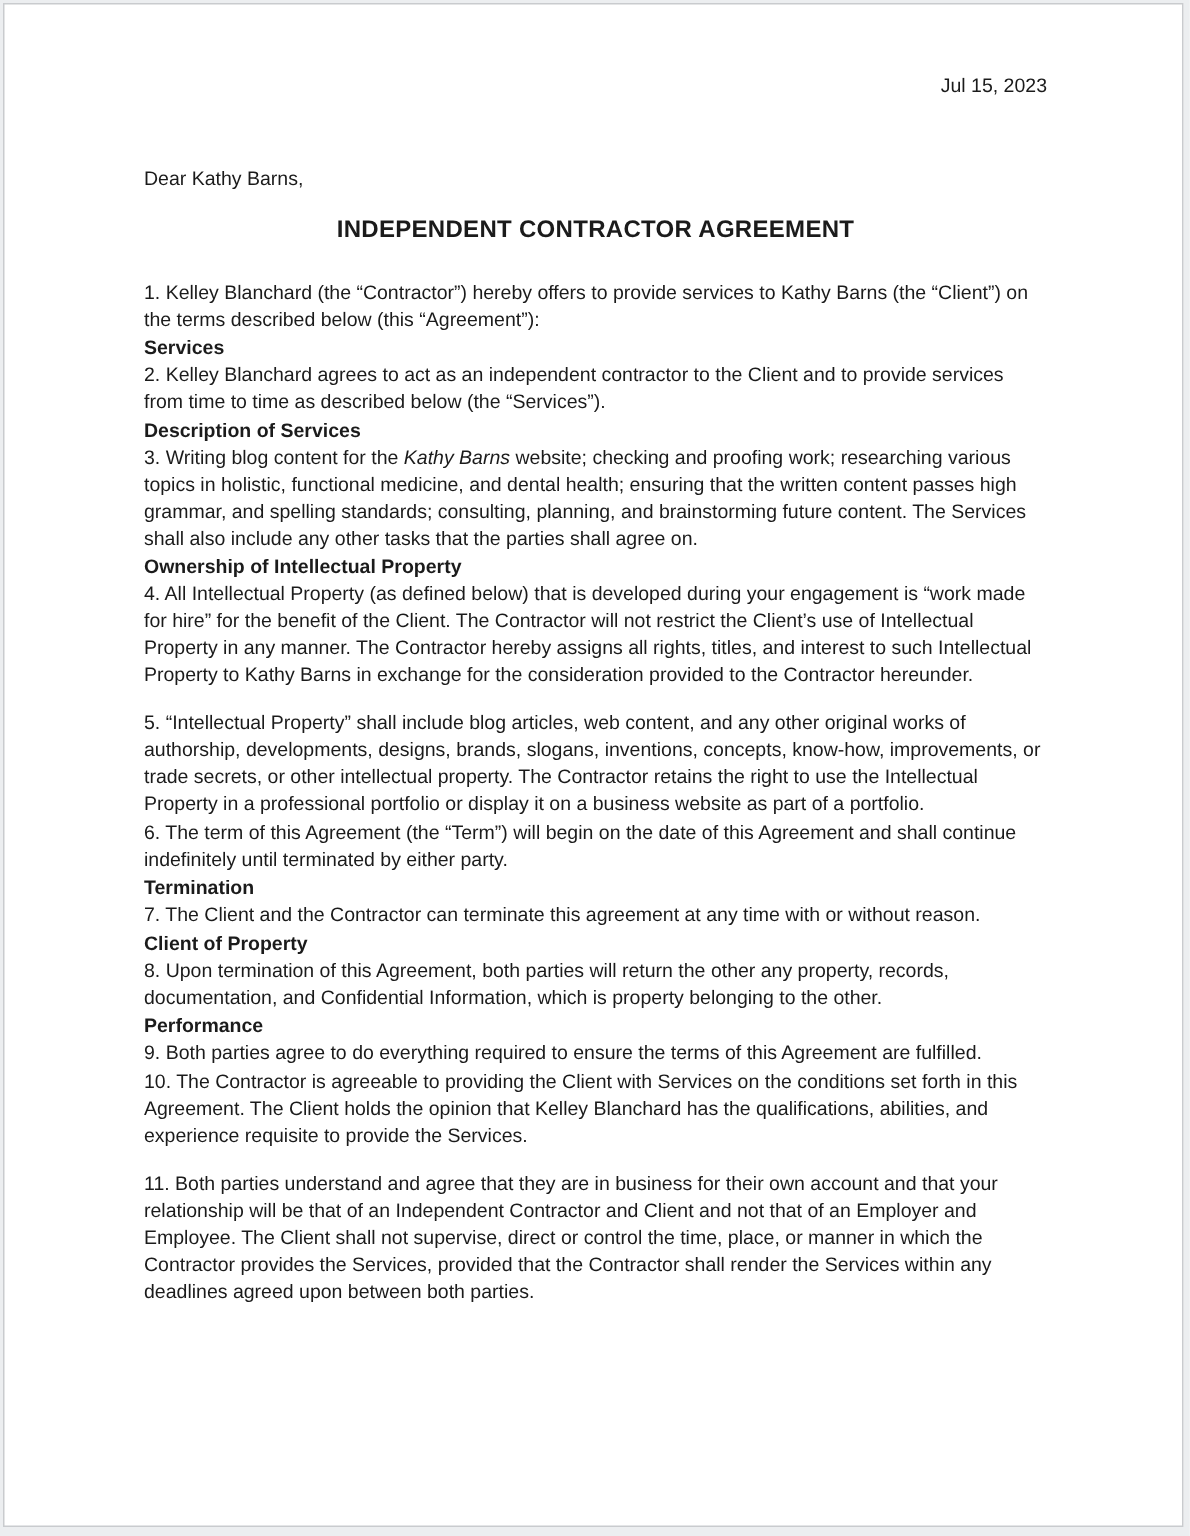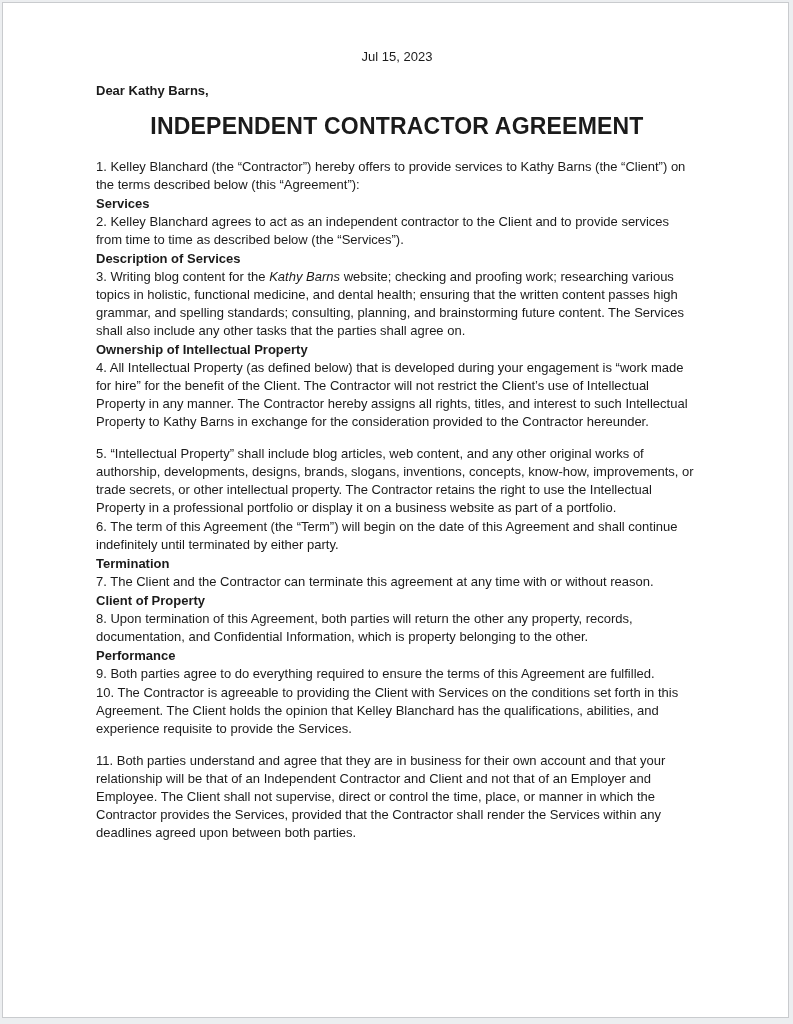--- a/index.html
+++ b/index.html
@@ -14,27 +14,27 @@
     left: 2px; top: 2px; right: 4px; bottom: 6px;
     background: #ffffff;
     border: 1px solid #c9cbce;
   }
   .content {
     padding: 45px 90px 0 93px;
     color: #1b1b1b;
     font-size: 13px;
     line-height: 18px;
   }
-  .date { text-align: center; }
-  .salutation { margin-top: 16px; font-weight: bold; }
+  .date { text-align: right; }
+  .salutation { margin-top: 44px; }
   .doc-title {
     margin-top: 15px;
     margin-bottom: 21px;
     text-align: center;
-    font-size: 23px;
+    font-size: 16px;
     line-height: 22px;
     font-weight: bold;
     letter-spacing: 0.2px;
   }
   p.para { margin: 0; }
   .block { margin-top: 1px; }
   .block .heading { font-weight: bold; }
   .block p.para + p.para { margin-top: 14px; }
   em { }
 </style>

